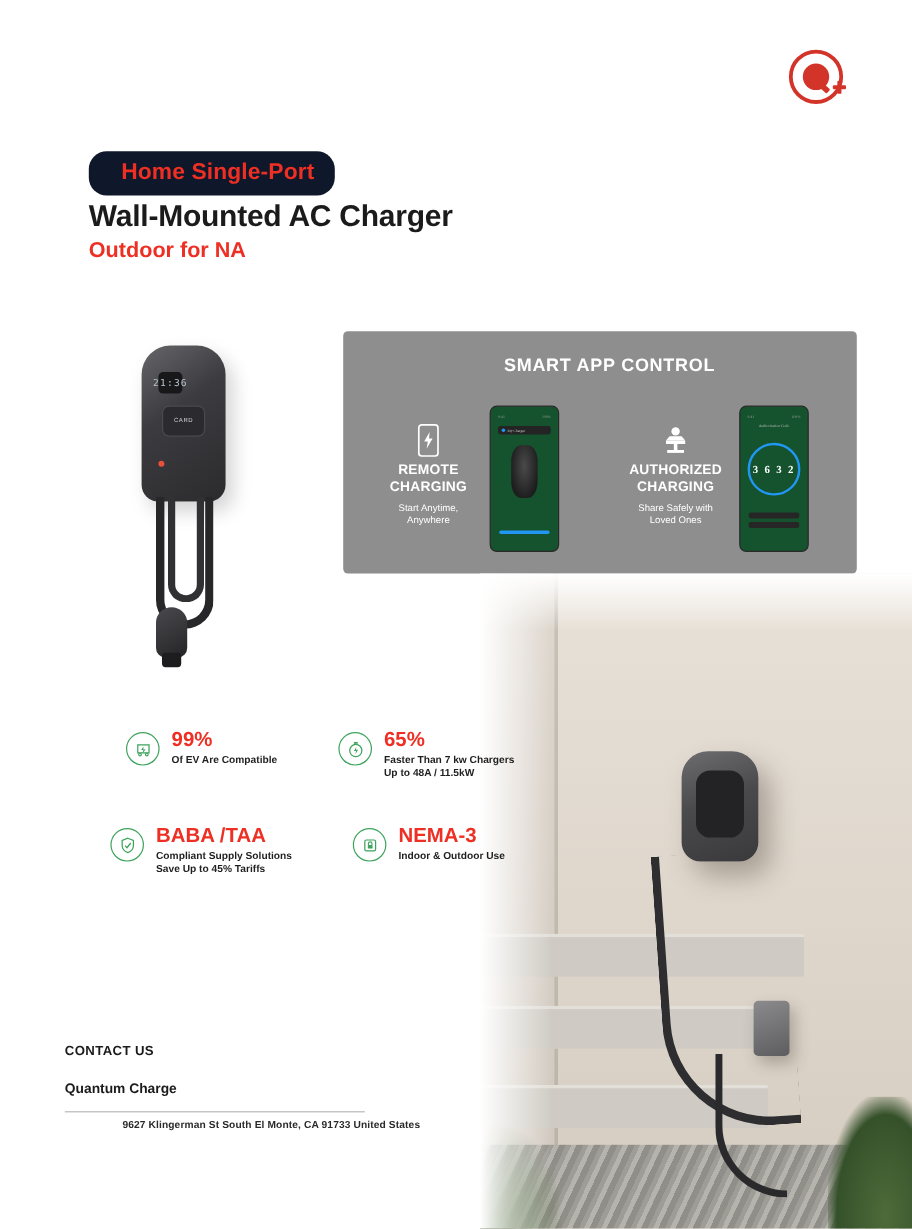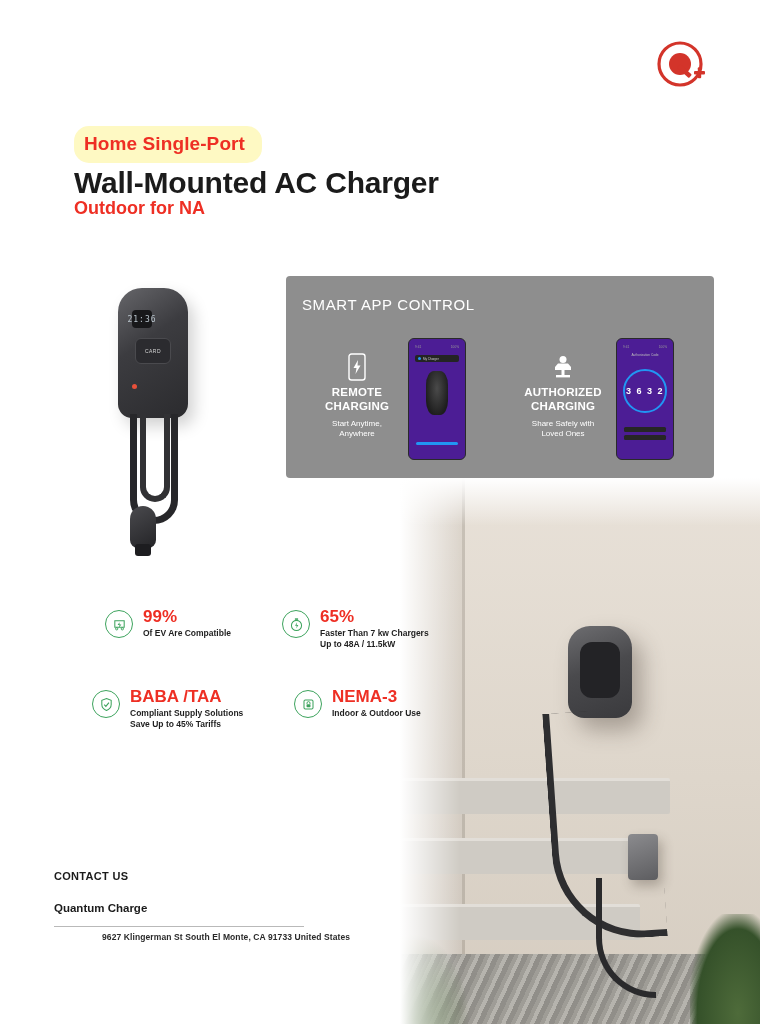--- a/index.html
+++ b/index.html
@@ -18,31 +18,31 @@
   
   .logo {
     position: absolute; top: 40px; right: 52px;
     width: 52px; height: 52px;
   }
   .logo svg { display: block; }
 
   
   .badge {
     position: absolute; left: 74px; top: 126px;
-    background: #fef9c3;
+    background: #0f172a;
     color: #ee2f24;
     font-size: 19px; font-weight: bold;
-    padding: 7px 17px 8px 10px;
+    padding: 7px 17px 8px 27px;
     border-radius: 15px;
     letter-spacing: 0.1px;
     white-space: nowrap;
   }
   .title {
     position: absolute; left: 74px; top: 166px;
-    font-size: 30px; font-weight: bold; color: #1b1b1b;
+    font-size: 25px; font-weight: bold; color: #1b1b1b;
     letter-spacing: -0.2px;
     white-space: nowrap;
   }
   .subtitle {
     position: absolute; left: 74px; top: 198px;
     font-size: 18px; font-weight: bold; color: #ee2f24;
     white-space: nowrap;
   }
 
   
@@ -80,44 +80,45 @@
 
   
   .app-panel {
     position: absolute; left: 286px; top: 276px;
     width: 428px; height: 202px;
     background: #8e8e8e;
     border-radius: 4px;
   }
   .app-panel-title {
     position: absolute; top: 20px; left: 0; width: 100%;
-    text-align: left;
-    color: #ffffff; font-size: 15px; font-weight: normal;
+    text-align: center;
+    color: #ffffff; font-size: 15px; font-weight: bold;
     letter-spacing: 0.6px;
     padding-left: 16px;
   }
   .feature {
     position: absolute; top: 76px;
     width: 110px; text-align: center; color: #fff;
   }
   .feature.f1 { left: 16px; }
   .feature.f2 { left: 222px; }
   .feature .f-icon { height: 30px; display: flex; align-items: center; justify-content: center; }
   .feature .f-title {
     font-size: 11.5px; font-weight: bold; line-height: 1.2; margin-top: 4px;
     letter-spacing: 0.2px;
   }
   .feature .f-sub { font-size: 8px; line-height: 1.3; margin-top: 5px; }
 
   .phone {
     position: absolute; top: 62px;
     width: 58px; height: 122px;
-    background: #4c1d95; border-radius: 6px;
+    background: #14532d; border-radius: 6px;
     border: 1.5px solid #2a2a2a;
     overflow: hidden;
+    font-family: Liberation Serif, serif;
   }
   .phone.p1 { left: 122px; }
   .phone.p2 { left: 330px; }
   .phone .ph-bar {
     position: absolute; top: 5px; left: 6px; right: 6px;
     height: 5px; font-size: 3.2px; color: #9a9a9a;
     display: flex; align-items: center; justify-content: space-between;
   }
   .phone .ph-pill {
     position: absolute; top: 16px; left: 6px; right: 6px; height: 7px;

